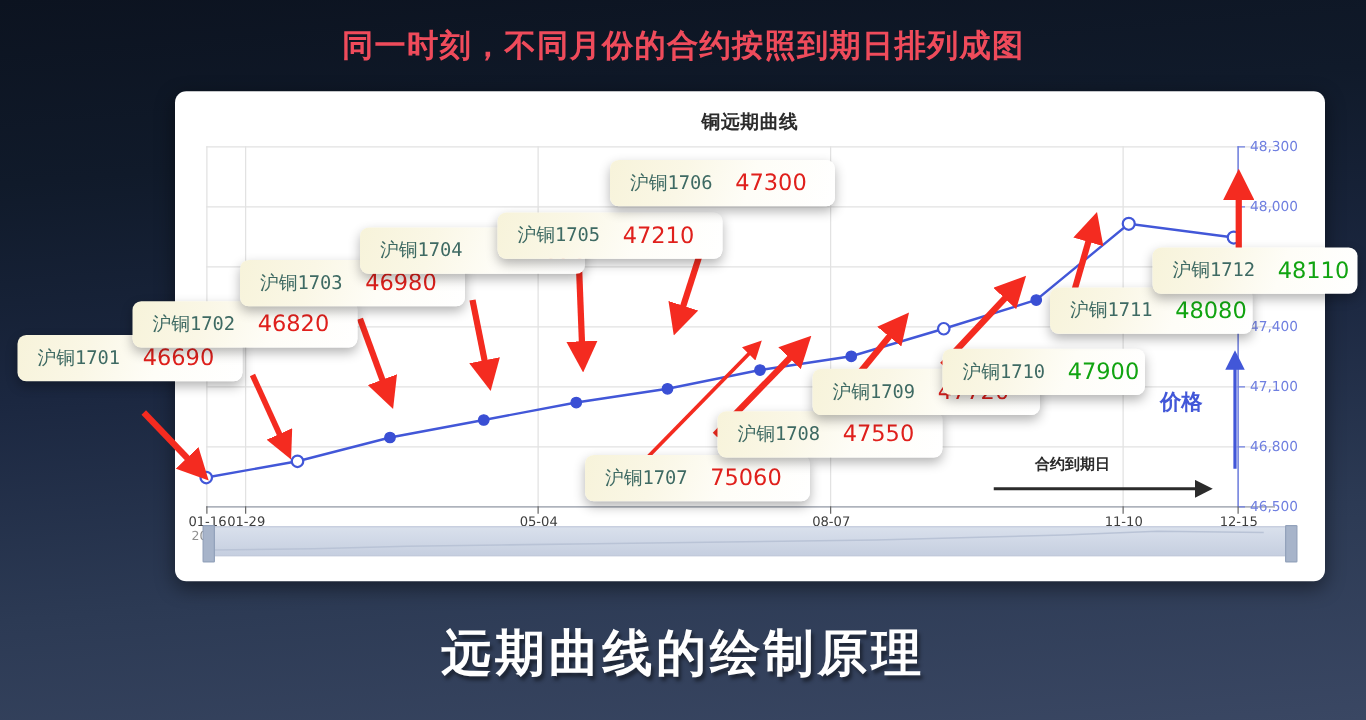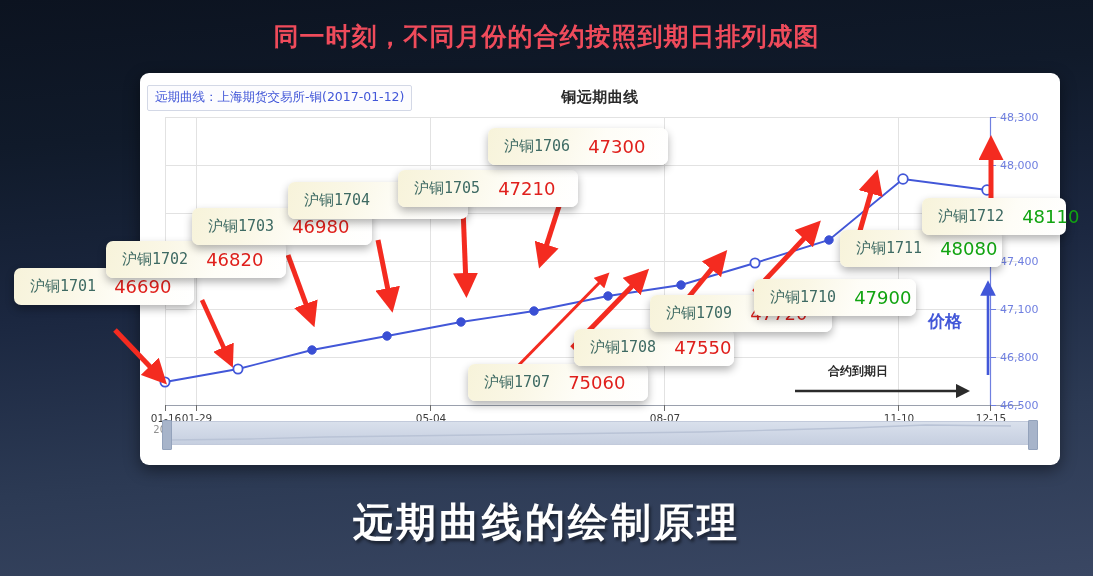--- a/index.html
+++ b/index.html
@@ -154,21 +154,20 @@
   #ann-price { color: #4257d8; left: 928px; top: 310px; }
   #ann-expiry { color: #2b2b2b; left: 828px; top: 363px; font-size: 12px; }
 </style>
 </head>
 <body>
 
 <div id="headline">同一时刻，不同月份的合约按照到期日排列成图</div>
 
 <div id="card">
 
-  <div id="legend">远期曲线：上海期货交易所-铜(2017-01-12)</div>
   <div id="chart-title">铜远期曲线</div>
 
   <svg id="plot" width="920" height="392">
 
     <g stroke="#e2e2e2" stroke-width="1">
       <line x1="25" y1="44.5" x2="880" y2="44.5"></line>
       <line x1="25" y1="92.5" x2="880" y2="92.5"></line>
       <line x1="25" y1="140.5" x2="880" y2="140.5"></line>
       <line x1="25" y1="188.5" x2="880" y2="188.5"></line>
       <line x1="25" y1="236.5" x2="880" y2="236.5"></line>
@@ -332,38 +331,38 @@
 <div class="tip" style="left:488px; top:128px; width:180px; z-index:36;">
   <span class="name">沪铜1706</span>
   <span class="val red">47300</span>
 </div>
 
 <div class="tip" style="left:468px; top:364px; width:180px; z-index:37;">
   <span class="name">沪铜1707</span>
   <span class="val red">75060</span>
 </div>
 
-<div class="tip" style="left:574px; top:329px; width:160px; z-index:38;">
+<div class="tip" style="left:574px; top:329px; width:180px; z-index:38;">
   <span class="name">沪铜1708</span>
   <span class="val red">47550</span>
 </div>
 
 <div class="tip" style="left:650px; top:295px; width:182px; z-index:39;">
   <span class="name">沪铜1709</span>
   <span class="val red">47720</span>
 </div>
 
 <div class="tip" style="left:754px; top:263px; width:162px; z-index:40;margin-top:16px;">
   <span class="name">沪铜1710</span>
   <span class="val green">47900</span>
 </div>
 
 <div class="tip" style="left:840px; top:230px; width:162px; z-index:41;">
   <span class="name">沪铜1711</span>
   <span class="val green">48080</span>
 </div>
 
-<div class="tip" style="left:922px; top:198px; width:144px; z-index:42;">
+<div class="tip" style="left:922px; top:198px; width:164px; z-index:42;">
   <span class="name">沪铜1712</span>
   <span class="val green">48110</span>
 </div>
 
 <div id="footer">远期曲线的绘制原理</div>
 
 </body></html>

